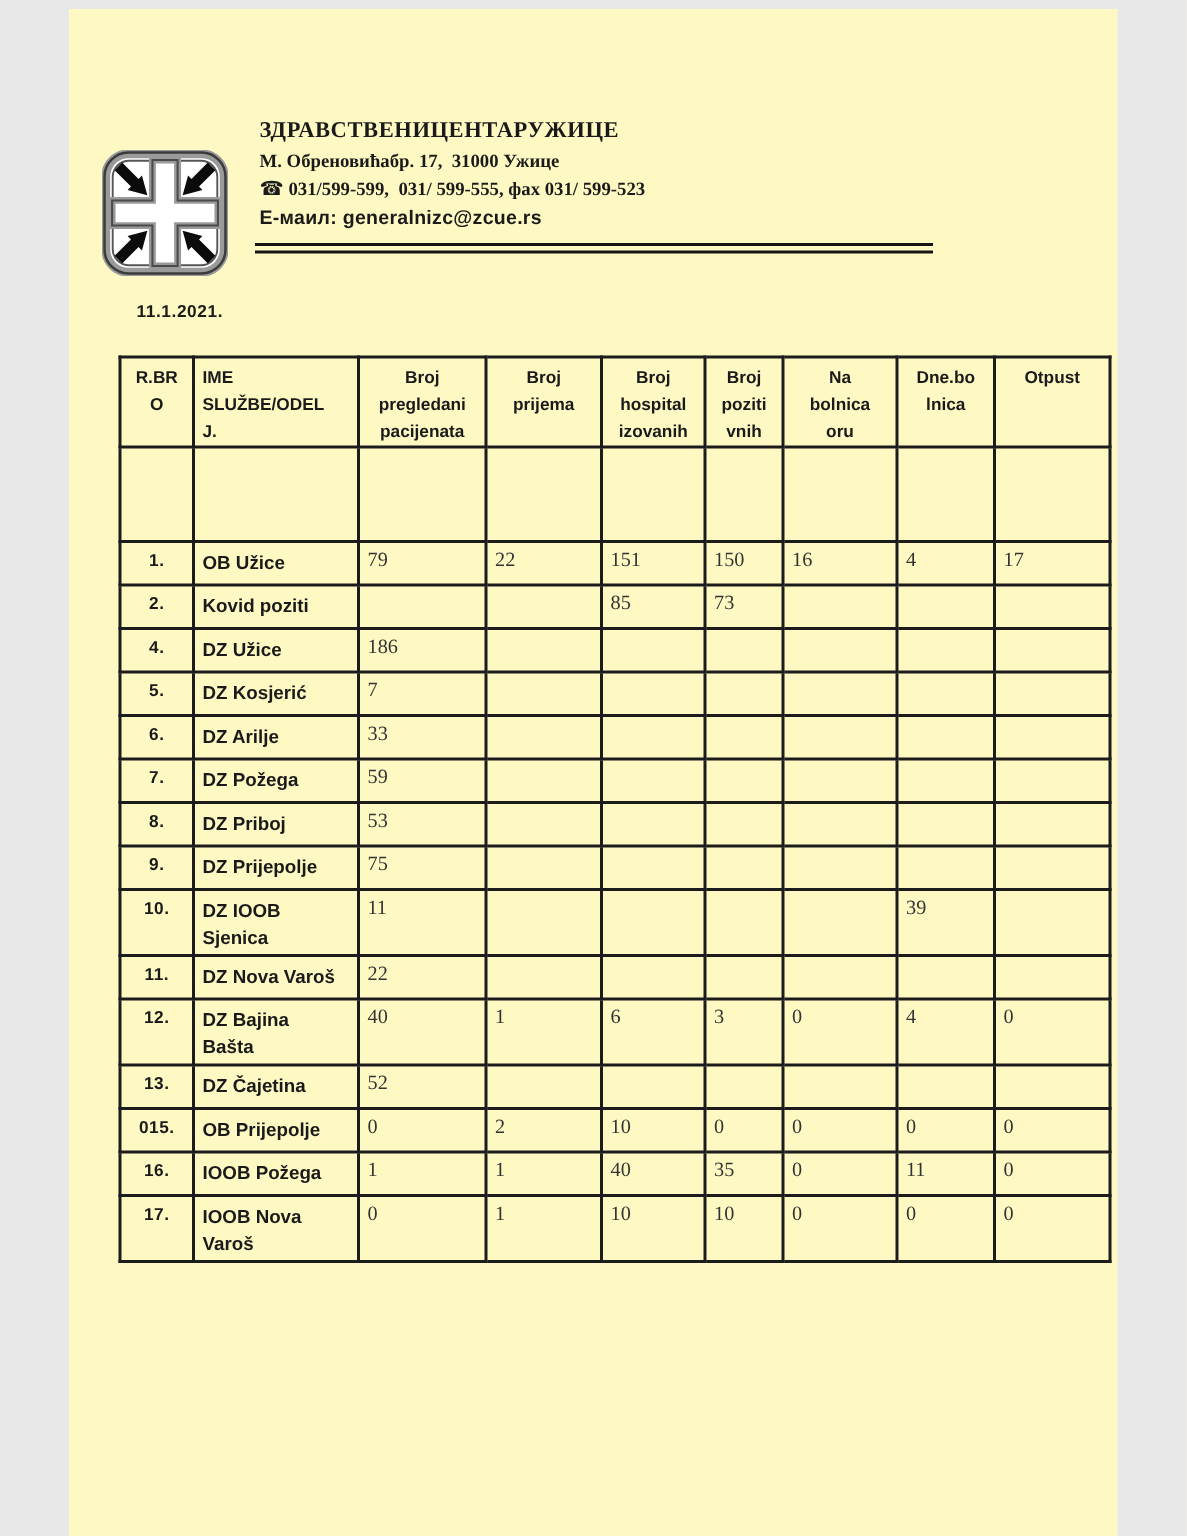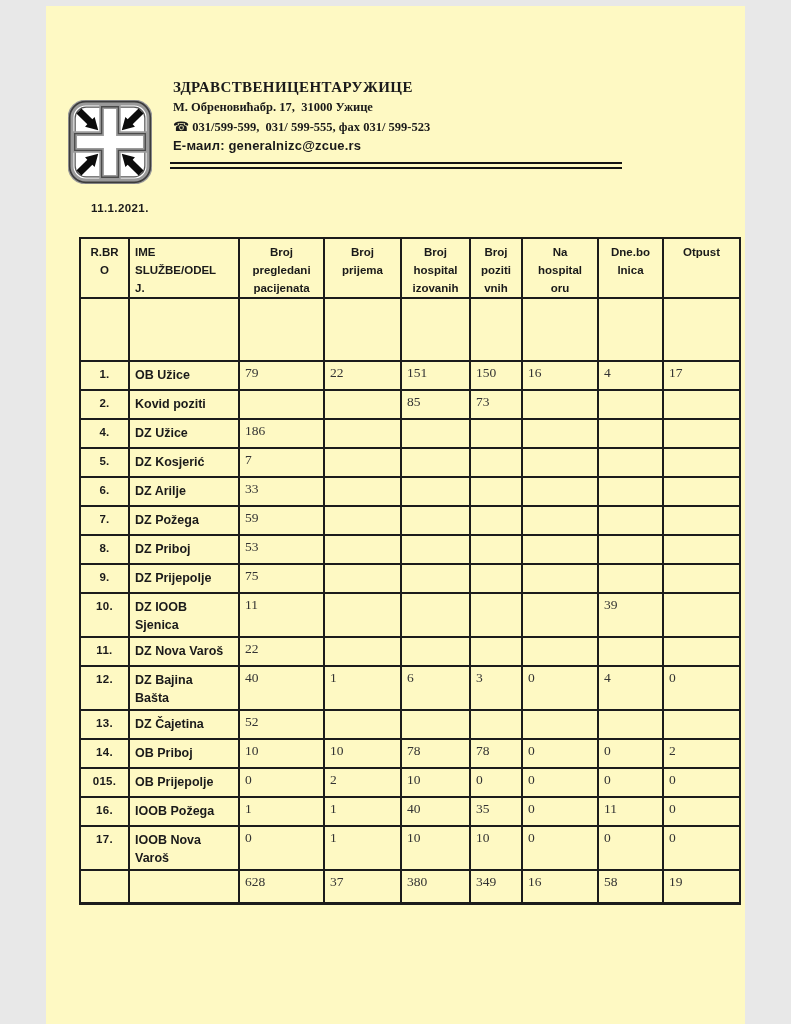--- a/index.html
+++ b/index.html
@@ -130,21 +130,21 @@
 pacijenata</th>
           <th>Broj
 prijema</th>
           <th>Broj
 hospital
 izovanih</th>
           <th>Broj
 poziti
 vnih</th>
           <th>Na
-hospital
+bolnica
 oru</th>
           <th>Dne.bo
 lnica</th>
           <th>Otpust</th>
         </tr>
     </thead>
     <tbody>
         <tr class="empty-row">
           <td class=""></td>
           <td class=""></td>
@@ -284,31 +284,20 @@
           <td class="name-cell">DZ Čajetina</td>
           <td class="val-cell">52</td>
           <td class="val-cell"></td>
           <td class="val-cell"></td>
           <td class="val-cell"></td>
           <td class="val-cell"></td>
           <td class="val-cell"></td>
           <td class="val-cell"></td>
         </tr>
         <tr class="data-row">
-          <td class="num-cell">14.</td>
-          <td class="name-cell">OB Priboj</td>
-          <td class="val-cell">10</td>
-          <td class="val-cell">10</td>
-          <td class="val-cell">78</td>
-          <td class="val-cell">78</td>
-          <td class="val-cell">0</td>
-          <td class="val-cell">0</td>
-          <td class="val-cell">2</td>
-        </tr>
-        <tr class="data-row">
           <td class="num-cell">015.</td>
           <td class="name-cell">OB Prijepolje</td>
           <td class="val-cell">0</td>
           <td class="val-cell">2</td>
           <td class="val-cell">10</td>
           <td class="val-cell">0</td>
           <td class="val-cell">0</td>
           <td class="val-cell">0</td>
           <td class="val-cell">0</td>
         </tr>
@@ -328,27 +317,16 @@
           <td class="name-cell">IOOB Nova
 Varoš</td>
           <td class="val-cell">0</td>
           <td class="val-cell">1</td>
           <td class="val-cell">10</td>
           <td class="val-cell">10</td>
           <td class="val-cell">0</td>
           <td class="val-cell">0</td>
           <td class="val-cell">0</td>
         </tr>
-        <tr class="totals-row">
-          <td class="num-cell"></td>
-          <td class="name-cell"></td>
-          <td class="val-cell">628</td>
-          <td class="val-cell">37</td>
-          <td class="val-cell">380</td>
-          <td class="val-cell">349</td>
-          <td class="val-cell">16</td>
-          <td class="val-cell">58</td>
-          <td class="val-cell">19</td>
-        </tr>
       </tbody>
   </table>
 
 </div>
 
 </body></html>

